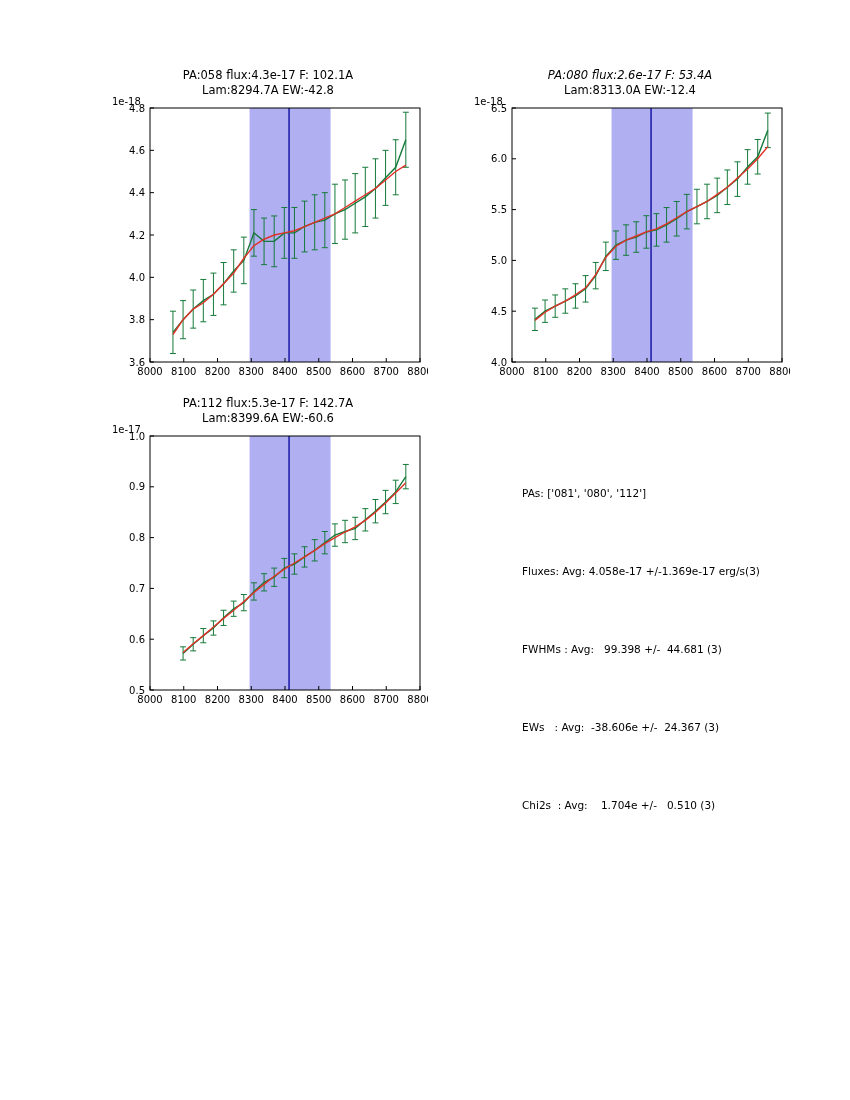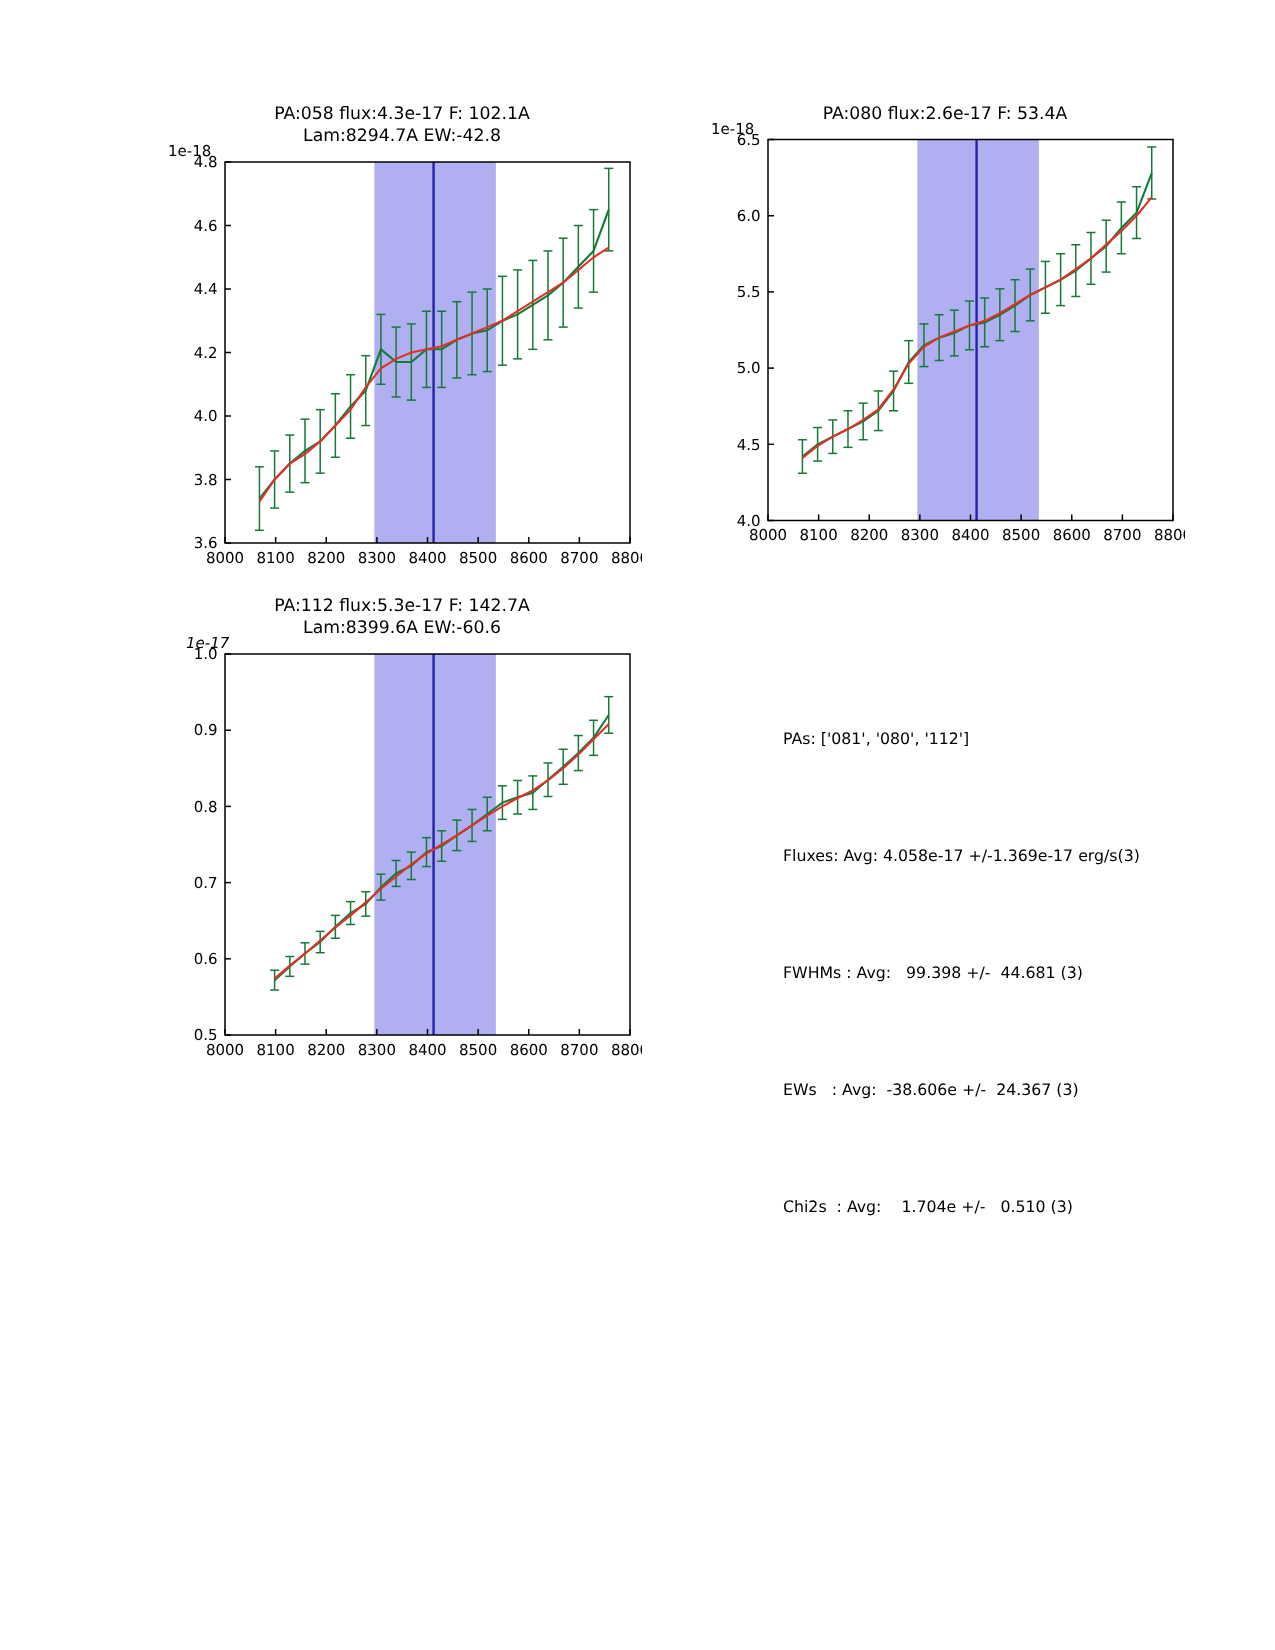--- a/index.html
+++ b/index.html
@@ -177,21 +177,22 @@
             <line x1="42" x2="46" y1="52.33333333333337" y2="52.33333333333337" stroke="#000"></line>
             <text x="37" y="55.83333333333337" text-anchor="end" class="tick-text">4.6</text>
             <line x1="42" x2="46" y1="10" y2="10" stroke="#000"></line>
             <text x="37" y="13.5" text-anchor="end" class="tick-text">4.8</text>
           </g>
         </svg>
     </div>
   </div>
 
   <div class="panel" style="left:470px; top:68px;">
-    <div class="panel-title" style="width:320px;">PA:080 flux:2.6e-17 F: 53.4A</div>
+    <div class="panel-title" style="width:320px;font-style:italic;">PA:080 flux:2.6e-17 F: 53.4A</div>
+    <div class="panel-title" style="width:320px;">Lam:8313.0A EW:-12.4</div>
     <div class="plot-wrap">
       <div class="exp-label" style="left:4px; top:-2px;">1e-18</div>
       <svg id="svg-pa080" width="320" height="290">
           <g>
             <rect x="141.5625" y="10" width="81" height="254" fill="#9999ee" fill-opacity="0.78"></rect>
             <line x1="181.05" x2="181.05" y1="10" y2="264" stroke="#2222aa" stroke-width="1.6"></line>
             <line x1="64.95" x2="64.95" y1="232.50400000000005" y2="210.152" stroke="#157a39" stroke-width="1"></line>
             <line x1="61.95" x2="67.95" y1="232.50400000000005" y2="232.50400000000005" stroke="#157a39" stroke-width="1"></line>
             <line x1="61.95" x2="67.95" y1="210.152" y2="210.152" stroke="#157a39" stroke-width="1"></line>
             <line x1="75.075" x2="75.075" y1="224.37600000000003" y2="202.02399999999997" stroke="#157a39" stroke-width="1"></line>
@@ -298,21 +299,21 @@
             <text x="37" y="13.5" text-anchor="end" class="tick-text">6.5</text>
           </g>
         </svg>
     </div>
   </div>
 
   <div class="panel" style="left:108px; top:380px;">
     <div class="panel-title" style="width:320px;margin-top:16px;">PA:112 flux:5.3e-17 F: 142.7A</div>
     <div class="panel-title" style="width:320px;">Lam:8399.6A EW:-60.6</div>
     <div class="plot-wrap">
-      <div class="exp-label" style="left:16px; top:-2px;font-style:italic;">1e-17</div>
+      <div class="exp-label" style="left:4px; top:-2px;">1e-17</div>
       <svg id="svg-pa112" width="320" height="290">
           <g>
             <rect x="141.5625" y="10" width="81" height="254" fill="#9999ee" fill-opacity="0.78"></rect>
             <line x1="181.05" x2="181.05" y1="10" y2="264" stroke="#2222aa" stroke-width="1.6"></line>
             <line x1="75.075" x2="75.075" y1="234.02800000000002" y2="220.82000000000002" stroke="#157a39" stroke-width="1"></line>
             <line x1="72.075" x2="78.075" y1="234.02800000000002" y2="234.02800000000002" stroke="#157a39" stroke-width="1"></line>
             <line x1="72.075" x2="78.075" y1="220.82000000000002" y2="220.82000000000002" stroke="#157a39" stroke-width="1"></line>
             <line x1="85.2" x2="85.2" y1="224.88400000000001" y2="211.67600000000002" stroke="#157a39" stroke-width="1"></line>
             <line x1="82.2" x2="88.2" y1="224.88400000000001" y2="224.88400000000001" stroke="#157a39" stroke-width="1"></line>
             <line x1="82.2" x2="88.2" y1="211.67600000000002" y2="211.67600000000002" stroke="#157a39" stroke-width="1"></line>

